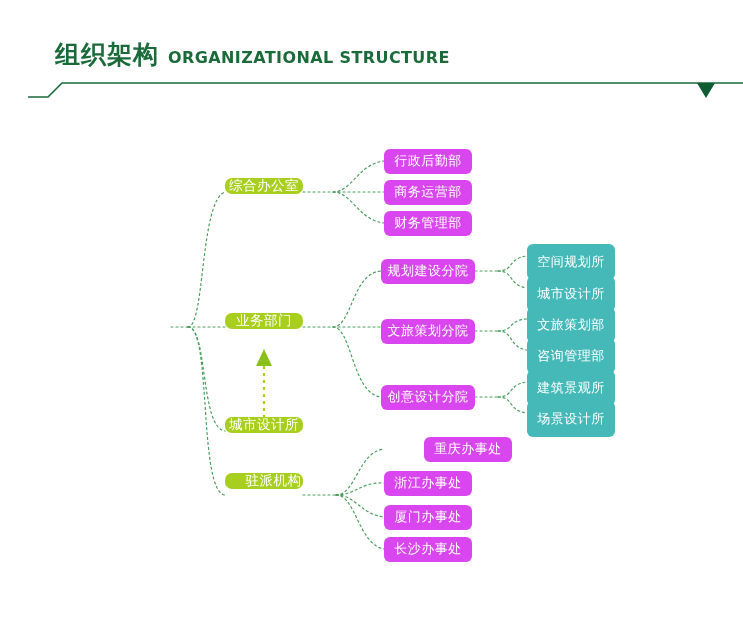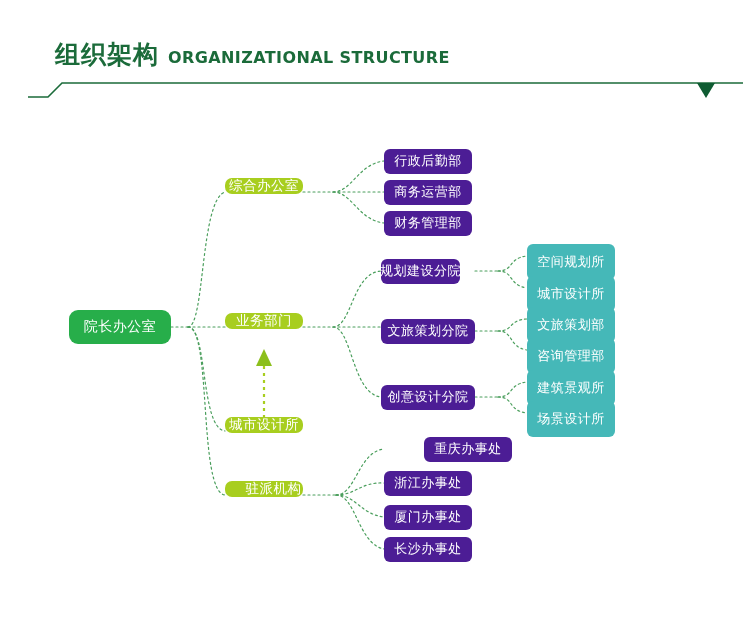--- a/index.html
+++ b/index.html
@@ -77,21 +77,21 @@
     font-size: 14px;
     width: 102px; height: 34px;
   }
   .lvl2 {
     background: #a8ce1f;
     border-radius: 7px;
     font-size: 13.5px;
     width: 78px; height: 16px;
   }
   .lvl3 {
-    background: #4c1d95;
+    background: #d946ef;
     border-radius: 6px;
     font-size: 13px;
     width: 88px; height: 25px;
   }
   .lvl4 {
     background: #45b8b8;
     border-radius: 6px;
     font-size: 13px;
     width: 88px; height: 36px;
   }
@@ -149,32 +149,31 @@
       <path d="M498 287 C 514 287, 508 274, 527 272"></path>
       <path d="M498 287 C 514 287, 508 301, 527 303"></path>
     </g>
 
     <g>
       <path d="M264 315 L 264 252" fill="none" stroke="#a8ce1f" stroke-width="2.2" stroke-dasharray="3,4"></path>
       <polygon points="264,239 272,256 256,256" fill="#8cbf1c"></polygon>
     </g>
   </svg>
 
-  <div class="node lvl1" style="left:69px;  top:217px;  margin-top:-17px;">院长办公室</div>
 
   <div class="node lvl2" style="left:225px; top:82px;   margin-top:-14px;">综合办公室</div>
   <div class="node lvl2" style="left:225px; top:217px;  margin-top:-14px;">业务部门</div>
   <div class="node lvl2" style="left:225px; top:321px;  margin-top:-14px;">城市设计所</div>
-  <div class="node lvl2" style="left:225px; top:385px;  margin-top:-14px;padding-left:19px;">驻派机构</div>
+  <div class="node lvl2" style="left:225px; top:377px;  margin-top:-14px;padding-left:19px;">驻派机构</div>
 
   <div class="node lvl3" style="left:384px; top:51px;  margin-top:-12.5px;">行政后勤部</div>
   <div class="node lvl3" style="left:384px; top:82px;  margin-top:-12.5px;">商务运营部</div>
   <div class="node lvl3" style="left:384px; top:113px; margin-top:-12.5px;">财务管理部</div>
 
-  <div class="node lvl3" style="left:381px; top:161px; margin-top:-12.5px; width:79px;">规划建设分院</div>
+  <div class="node lvl3" style="left:381px; top:161px; margin-top:-12.5px; width:94px;">规划建设分院</div>
   <div class="node lvl3" style="left:381px; top:221px; margin-top:-12.5px; width:94px;">文旅策划分院</div>
   <div class="node lvl3" style="left:381px; top:287px; margin-top:-12.5px; width:94px;">创意设计分院</div>
 
   <div class="node lvl3" style="left:388px; top:339px; margin-top:-12.5px;margin-left:36px;">重庆办事处</div>
   <div class="node lvl3" style="left:384px; top:373px; margin-top:-12.5px;">浙江办事处</div>
   <div class="node lvl3" style="left:384px; top:407px; margin-top:-12.5px;">厦门办事处</div>
   <div class="node lvl3" style="left:384px; top:439px; margin-top:-12.5px;">长沙办事处</div>
 
   <div class="node lvl4" style="left:527px; top:146px; margin-top:-12.5px;">空间规划所</div>
   <div class="node lvl4" style="left:527px; top:178px; margin-top:-12.5px;">城市设计所</div>

